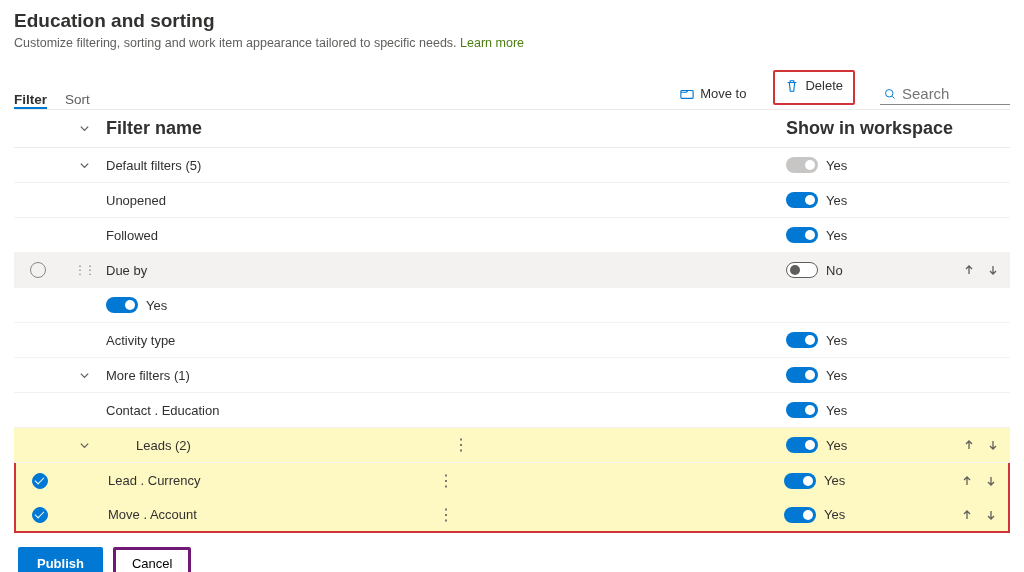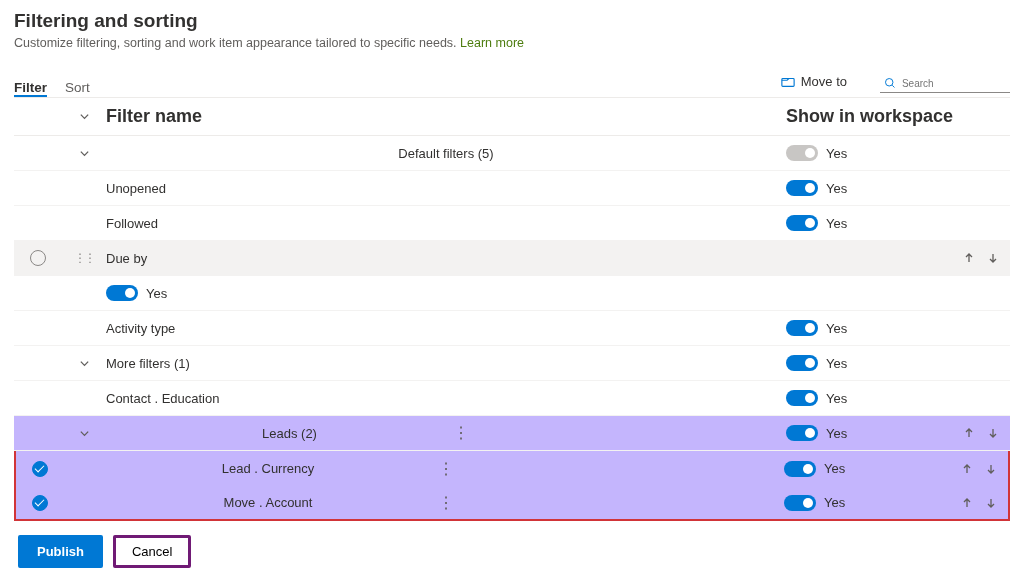--- a/index.html
+++ b/index.html
@@ -10,29 +10,29 @@
 .toolbar { display: flex; justify-content: space-between; align-items: flex-end; margin-top: 20px; border-bottom: 1px solid #edebe9; }
 .tabs { display: flex; gap: 18px; }
 .tab { padding: 6px 0 0; font-size: 13.5px; color: #605e5c; cursor: pointer; border-bottom: 2px solid transparent; }
 .tab.active { color: #323130; font-weight: 600; border-bottom-color: #0078d4; }
 .actions { display: flex; align-items: flex-end; gap: 19px; padding-bottom: 4px; }
 .action-btn { display: flex; align-items: center; gap: 6px; padding: 4px 8px; color: #323130; cursor: pointer; font-size: 13px; background: none; border: none; }
 .action-btn svg { width: 14px; height: 14px; stroke: #0078d4; fill: none; stroke-width: 1.3; }
 .delete-wrap { border: 2px solid #d13438; padding: 2px 2px 6px 2px; border-radius: 2px; }
 .search-wrap { display: flex; align-items: center; gap: 6px; border-bottom: 1px solid #8a8886; padding: 2px 4px; margin-left: 6px; width: 130px; }
 .search-wrap svg { width: 14px; height: 14px; stroke: #0078d4; fill: none; stroke-width: 1.3; }
-.search-wrap input { border: none; outline: none; font-size: 10px; width: 100%; color: #605e5c; }
+.search-wrap input { border: none; outline: none; font-size: 15px; width: 100%; color: #605e5c; }
 .table-head { display: flex; align-items: center; padding: 8px 0; border-bottom: 1px solid #edebe9; font-weight: 600; font-size: 18px; }
 .col-check { width: 48px; display:flex; justify-content:center; }
 .col-chev { width: 44px; display:flex; justify-content:center; }
 .col-name { flex: 1; }
 .col-show { width: 170px; display:flex; align-items:center; gap:8px; }
 .col-arrows { width: 54px; display:flex; justify-content:flex-end; gap:6px; padding-right:8px; }
 .row { display: flex; align-items: center; min-height: 35px; border-bottom: 1px solid #f3f2f1; font-size: 13px; color: #323130; }
-.row.shaded { background: #c4b5fd; }
+.row.shaded { background: #fef9c3; }
 .row.hover { background: #f3f2f1; }
 .row.sel-zone { border: 2px solid #d13438; border-top: none; border-bottom: none; }
 .sel-border-top { border-top: 2px solid #d13438; }
 .sel-border-bot { border-bottom: 2px solid #d13438 !important; }
 .indent-2 { padding-left: 30px; }
 .indent-3 { padding-left: 0px; }
 .chev { width: 18px; height: 18px; display: inline-flex; align-items:center; justify-content:center; color: #605e5c; cursor:pointer; }
 .chev svg { width: 11px; height: 11px; stroke: #605e5c; fill:none; stroke-width:1.4; }
 .check-circle { width: 16px; height: 16px; border-radius: 50%; border: 1px solid #8a8886; display:inline-block; }
 .check-circle.checked { background: #0078d4; border-color: #0078d4; position:relative; }
@@ -46,46 +46,54 @@
 .toggle .knob { position:absolute; width:10px; height:10px; border-radius:50%; top:3px; background:#fff; }
 .toggle.on .knob { right:3px; }
 .toggle.off .knob { left:3px; background:#605e5c; top:2px; }
 .toggle.disabled .knob { right:3px; }
 .arrow-btn { width:18px; height:18px; display:inline-flex; align-items:center; justify-content:center; cursor:pointer; color:#605e5c; }
 .arrow-btn svg { width:12px; height:12px; stroke:#605e5c; fill:none; stroke-width:1.3; }
 .footer { display:flex; gap:10px; padding: 14px 0 4px 4px; }
 .btn { padding: 6px 16px; font-size:13px; border-radius:2px; cursor:pointer; border:3px solid #701a75; background:#fff; }
 .btn.primary { background:#0078d4; border-color:#0078d4; color:#fff; font-weight:600; }
 .name-cell { display:flex; align-items:center; flex:1; }
-.name-text { flex:1;text-align:center; }
+.name-text { flex:1; }
 </style>
 </head>
 <body>
 
 <div class="header">
-  <h1>Filtering and sorting</h1>
+  <h1>Education and sorting</h1>
   <p>
     <span>Customize filtering, sorting and work item appearance tailored to specific needs.</span>
     <a href="#">Learn more</a>
   </p>
 </div>
 
 <div class="toolbar">
   <div class="tabs">
     <div class="tab active">Filter</div>
     <div class="tab">Sort</div>
   </div>
   <div class="actions">
     <button class="action-btn">
       <svg viewBox="0 0 16 16">
           <rect x="1" y="4" width="14" height="9" rx="1"></rect>
           <path d="M1 6h6l2-2"></path>
         </svg>
       <span>Move to</span>
     </button>
+    <span class="delete-wrap">
+      <button class="action-btn">
+        <svg viewBox="0 0 16 16">
+            <path d="M3 4h10M6 4V2h4v2M5 4l1 10h4l1-10"></path>
+          </svg>
+        <span>Delete</span>
+      </button>
+    </span>
     <div class="search-wrap">
       <svg viewBox="0 0 16 16">
           <circle cx="7" cy="7" r="5"></circle>
           <path d="M11 11l3 3"></path>
         </svg>
       <input placeholder="Search" style="">
     </div>
   </div>
 </div>
 
@@ -151,20 +159,26 @@
 </div>
 
 <div class="row hover">
   <div class="col-check">
       <span class="check-circle"></span>
     </div>
   <div class="col-chev">
       <span class="drag-handle">⋮⋮</span>
     </div>
   <div class="col-name"><span class="name-text">Due by</span></div>
+  <div class="col-show">
+      <span class="toggle off">
+        <span class="knob"></span>
+      </span>
+      <span>No</span>
+    </div>
   <div class="col-arrows">
     <span class="arrow-btn">
         <svg viewBox="0 0 12 12">
           <path d="M6 10V2M3 5l3-3 3 3"></path>
         </svg>
       </span>
     <span class="arrow-btn">
         <svg viewBox="0 0 12 12">
           <path d="M6 2v8M3 7l3 3 3-3"></path>
         </svg>

